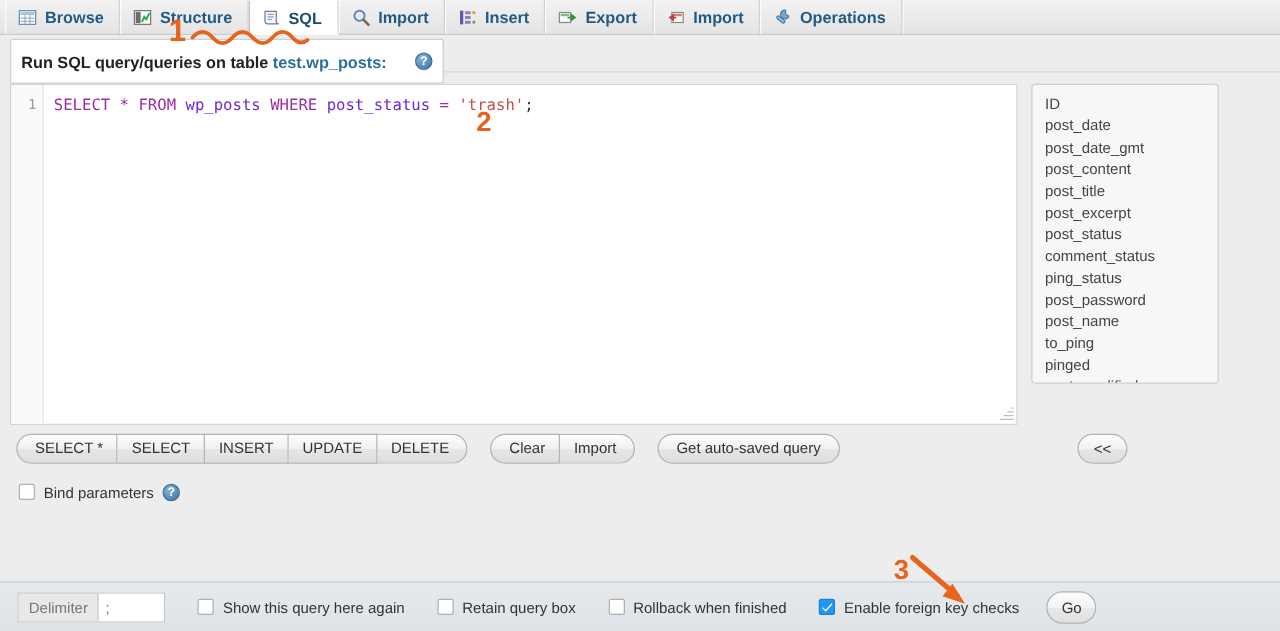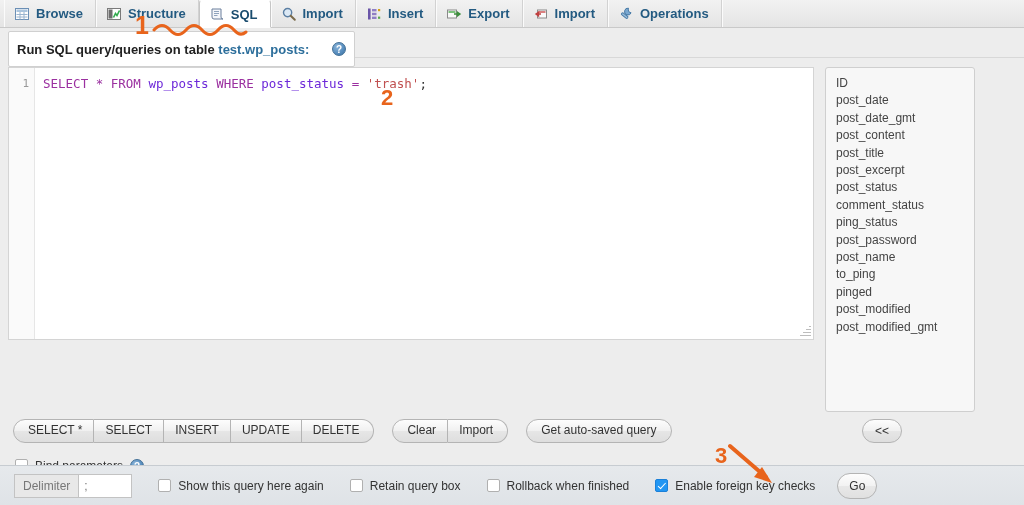--- a/index.html
+++ b/index.html
@@ -181,21 +181,21 @@
     height: 1px;
     transform-origin: right;
   }
   .resize-handle i:nth-child(1) { bottom: 1px; width: 11px; }
   .resize-handle i:nth-child(2) { bottom: 4px; width: 8px; }
   .resize-handle i:nth-child(3) { bottom: 7px; width: 5px; }
   .resize-handle i:nth-child(4) { bottom: 10px; width: 2px; }
 
   .collist {
     width: 150px;
-    height: 345px;
+    height: 240px;
     margin-left: 11px;
     background: #f7f7f7;
     border: 1px solid #cfcfcf;
     border-radius: 3px;
     box-sizing: border-box;
     padding: 7px 0 0 10px;
     overflow: hidden;
     position: relative;
     flex: none;
   }

